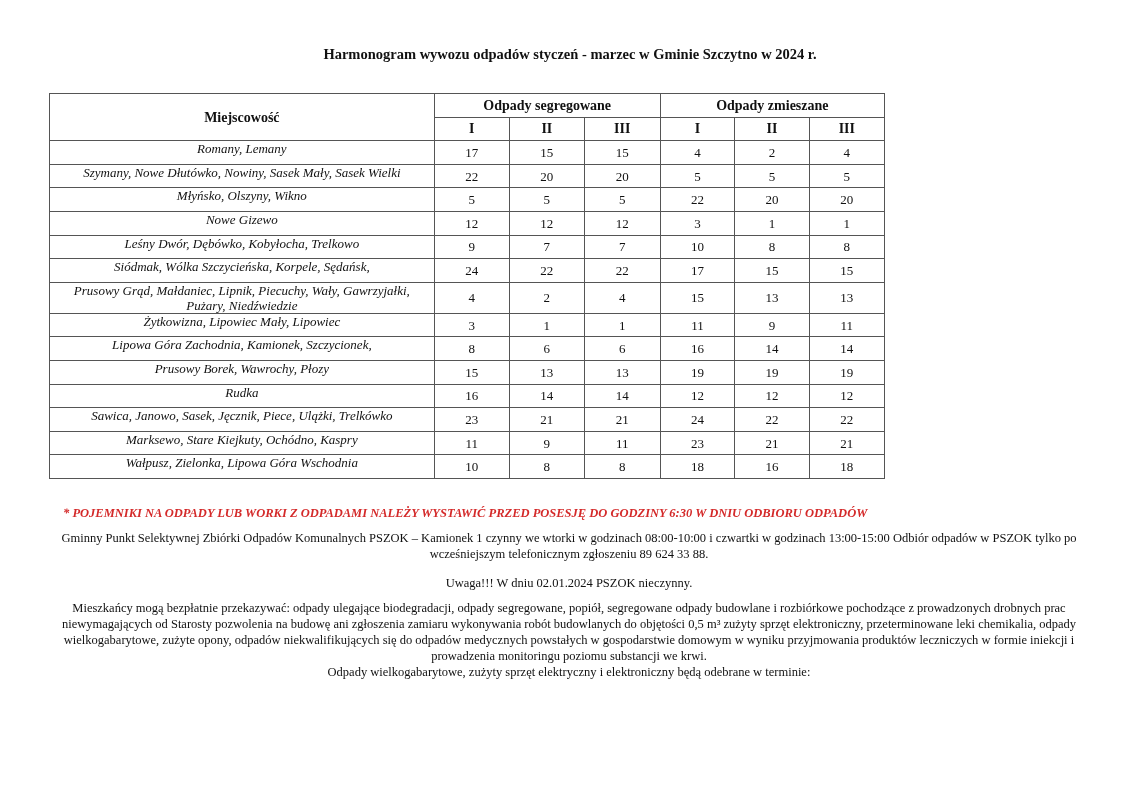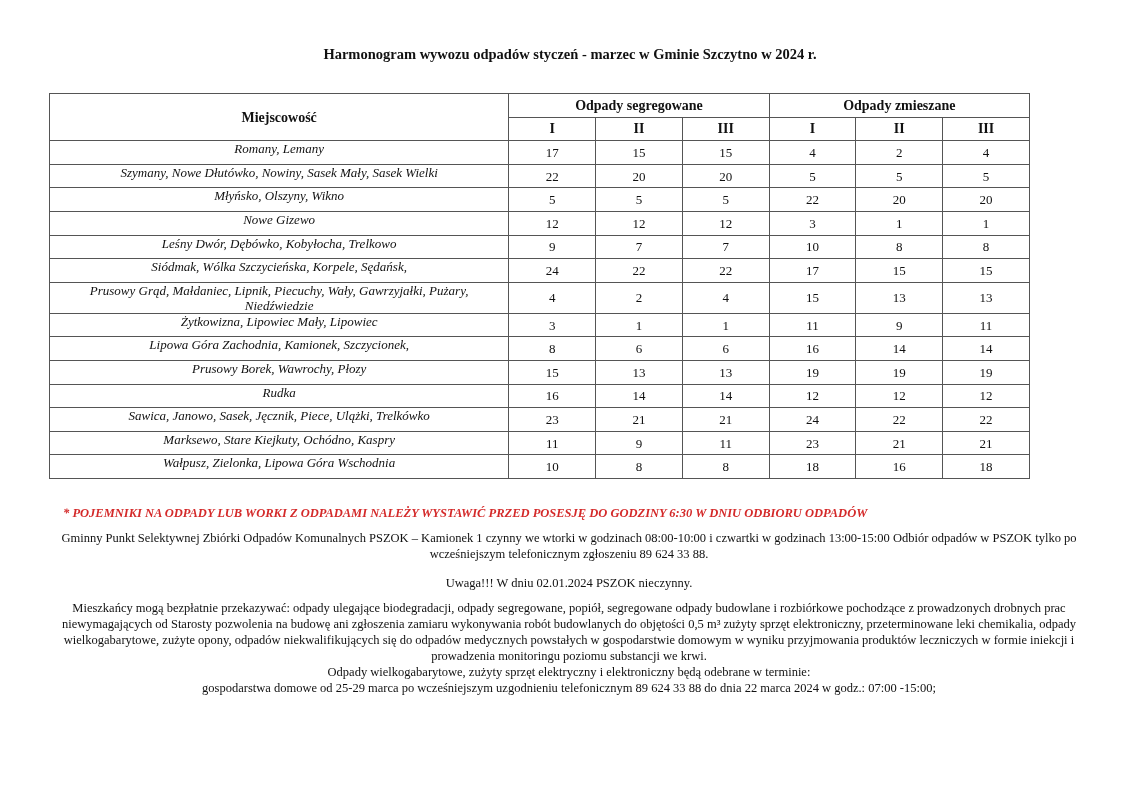--- a/index.html
+++ b/index.html
@@ -7,21 +7,21 @@
     width: 1132px; height: 800px; overflow: hidden; position: relative;
     font-family: "Liberation Serif", "DejaVu Serif", serif;
     color: #111;
   }
   .title {
     position: absolute; left: 4px; top: 46px; width: 1132px; text-align: center;
     font-weight: bold; font-size: 14.5px;
   }
   table.sched {
     position: absolute; left: 49px; top: 93px;
-    width: 981px; border-collapse: collapse;
+    width: 836px; border-collapse: collapse;
     font-size: 13px;
     padding-left: 12px;
   }
   table.sched td, table.sched th {
     border: 1px solid #555;
     padding: 0 6px;
     height: 22.6px;
     line-height: 15px;
   }
   table.sched th { font-weight: bold; font-size: 14px; }
@@ -195,14 +195,13 @@
     </tbody>
 </table>
 
 <div class="notice">* POJEMNIKI NA ODPADY LUB WORKI Z ODPADAMI NALEŻY WYSTAWIĆ PRZED POSESJĘ DO GODZINY 6:30 W DNIU ODBIORU ODPADÓW</div>
 
 <div class="para" id="p-pszok">Gminny Punkt Selektywnej Zbiórki Odpadów Komunalnych PSZOK – Kamionek 1 czynny we wtorki w godzinach 08:00-10:00 i czwartki w godzinach 13:00-15:00 Odbiór odpadów w PSZOK tylko po wcześniejszym telefonicznym zgłoszeniu 89 624 33 88.</div>
 <div class="para" id="p-uwaga">Uwaga!!! W dniu 02.01.2024 PSZOK nieczynny.</div>
 <div class="para" id="p-info">
   <div>Mieszkańcy mogą bezpłatnie przekazywać: odpady ulegające biodegradacji, odpady segregowane, popiół, segregowane odpady budowlane i rozbiórkowe pochodzące z prowadzonych drobnych prac niewymagających od Starosty pozwolenia na budowę ani zgłoszenia zamiaru wykonywania robót budowlanych do objętości 0,5 m³ zużyty sprzęt elektroniczny, przeterminowane leki chemikalia, odpady wielkogabarytowe, zużyte opony, odpadów niekwalifikujących się do odpadów medycznych powstałych w gospodarstwie domowym w wyniku przyjmowania produktów leczniczych w formie iniekcji i prowadzenia monitoringu poziomu substancji we krwi.</div>
   <div>Odpady wielkogabarytowe, zużyty sprzęt elektryczny i elektroniczny będą odebrane w terminie:</div>
-  <div>gospodarstwa domowe od 25-29 marca po wcześniejszym uzgodnieniu telefonicznym 89 624 33 88 do dnia 22 marca 2024 w godz.: 07:00 -15:00;</div>
 </div>
 
 </body></html>

